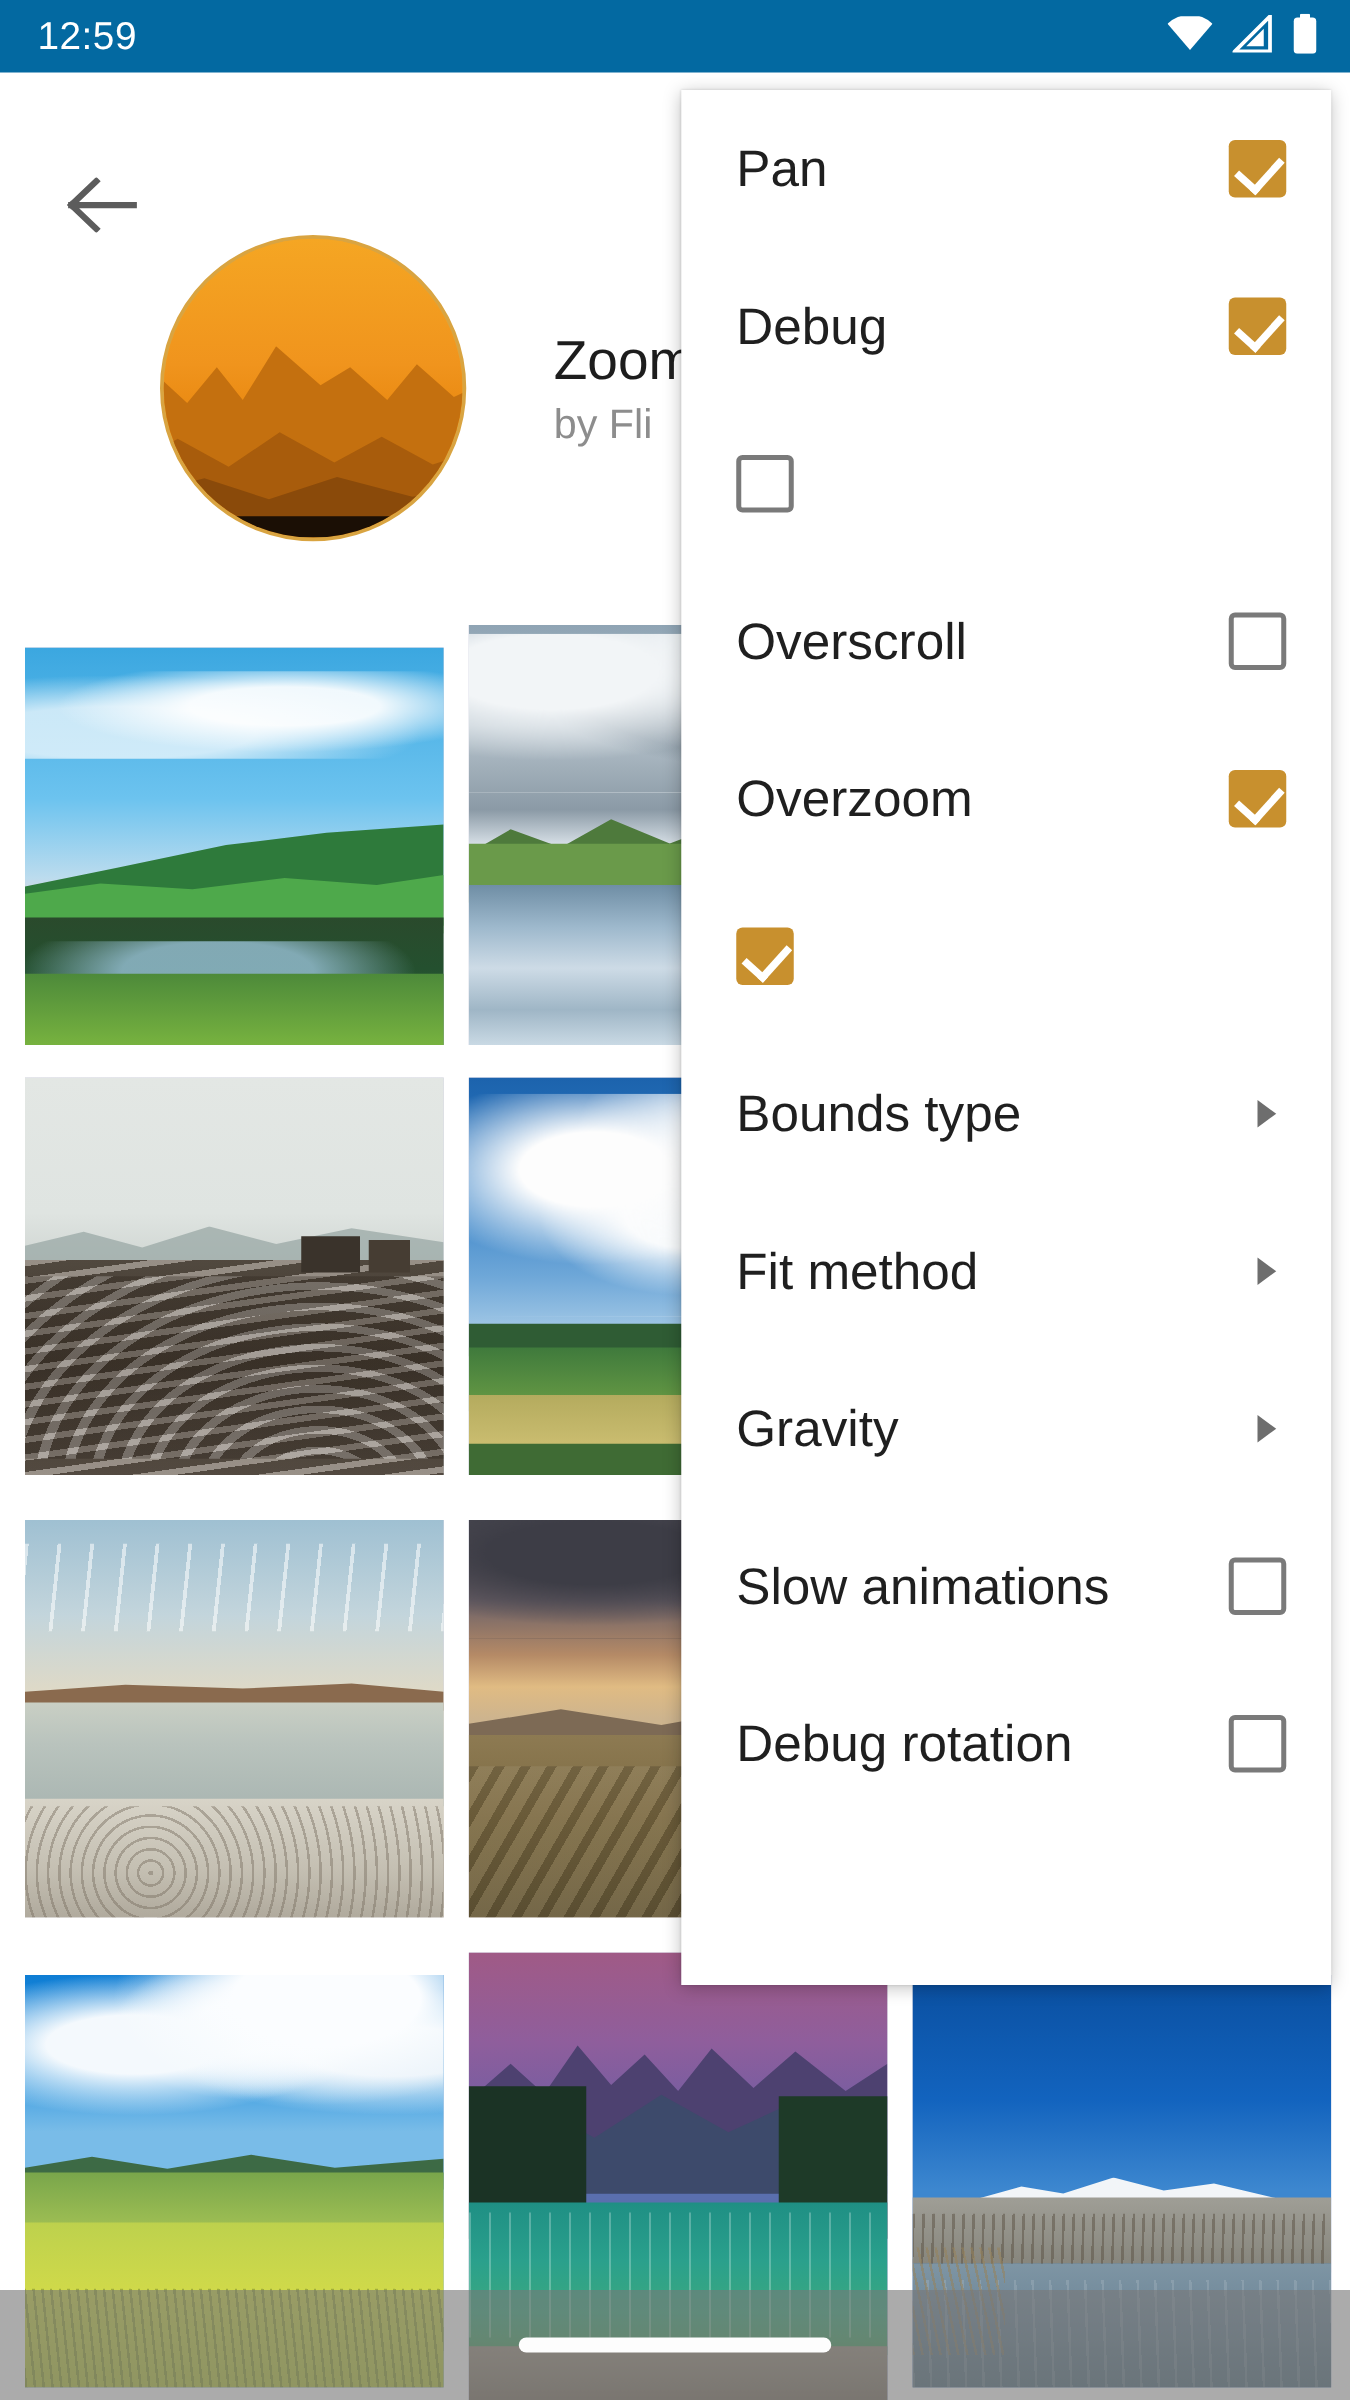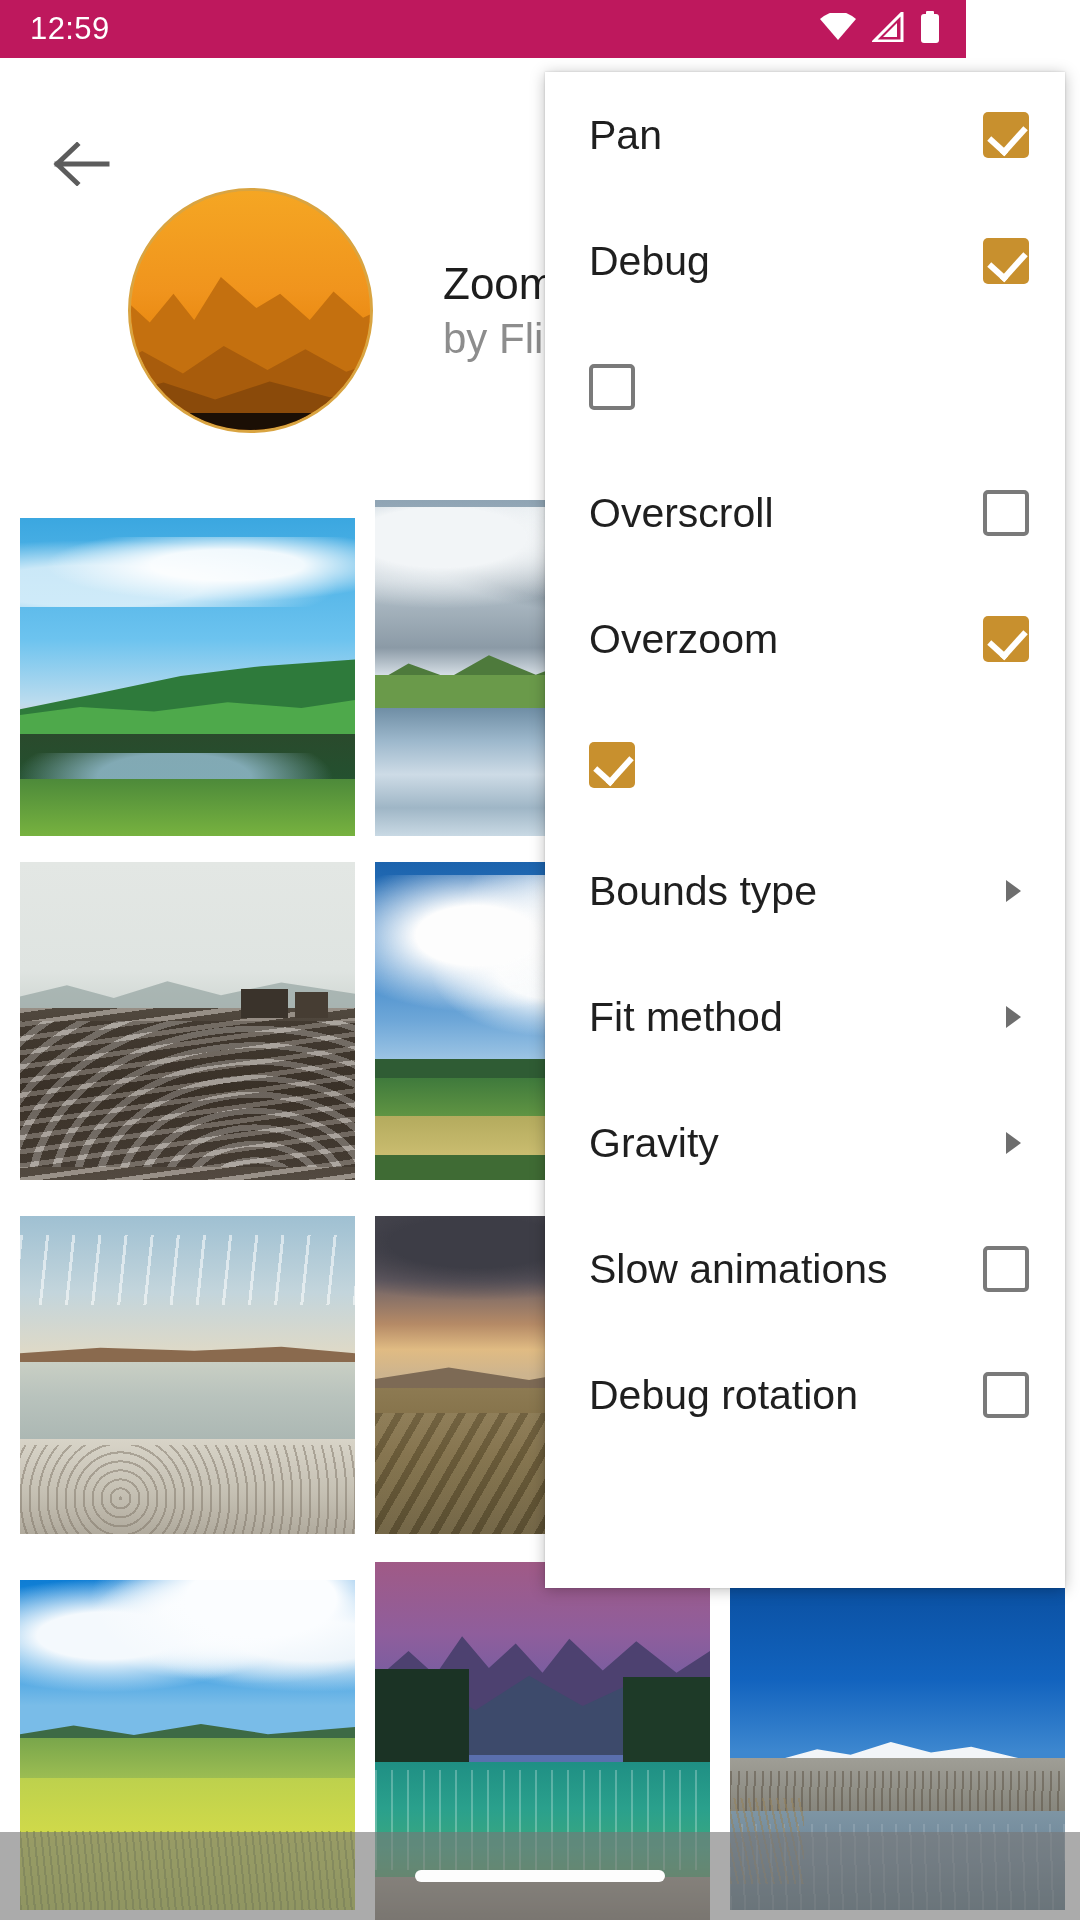--- a/index.html
+++ b/index.html
@@ -5,22 +5,22 @@
   * { margin:0; padding:0; box-sizing:border-box; }
   html, body {
     width:1080px; height:1920px;
     font-family:"Liberation Sans", sans-serif;
     background:#ffffff; overflow:hidden;
   }
   #screen { position:relative; width:1080px; height:1920px; background:#fff; overflow:hidden; }
 
   
   #status-bar {
-    position:absolute; left:0; top:0; width:966px; height:58px;
-    background:#be185d; display:flex; align-items:center;
+    position:absolute; left:0; top:0; width:1080px; height:58px;
+    background:#0369a1; display:flex; align-items:center;
     justify-content:space-between; padding:0 26px 0 30px; z-index:40;
   }
   #clock { color:#fff; font-size:31px; letter-spacing:0.4px; }
   #status-icons { display:flex; align-items:center; gap:16px; }
 
   
   #app-header { position:absolute; left:0; top:58px; width:1080px; height:430px; background:#fff; z-index:5; }
   #back-button {
     position:absolute; left:42px; top:68px; width:80px; height:80px;
     display:flex; align-items:center; justify-content:center; cursor:pointer;
@@ -34,21 +34,21 @@
   #avatar .sky { position:absolute; inset:0; background:linear-gradient(180deg,#f5a623 0%,#f0941d 42%,#e8870f 62%,#c9700d 100%); }
   #avatar .m1 { position:absolute; left:-12%; bottom:18%; width:124%; height:50%;
     background:#c4700f; clip-path:polygon(0% 100%,0% 52%,9% 30%,16% 46%,24% 22%,31% 44%,40% 8%,52% 34%,60% 22%,70% 44%,78% 20%,88% 42%,100% 28%,100% 100%); }
   #avatar .m2 { position:absolute; left:-10%; bottom:10%; width:122%; height:36%;
     background:#a85c0c; clip-path:polygon(0% 100%,0% 60%,12% 36%,26% 62%,40% 30%,55% 58%,68% 34%,82% 60%,100% 40%,100% 100%); }
   #avatar .m3 { position:absolute; left:-8%; bottom:4%; width:120%; height:22%;
     background:#8a4a0a; clip-path:polygon(0% 100%,0% 54%,18% 28%,36% 60%,55% 26%,76% 56%,100% 36%,100% 100%); }
   #avatar .ground { position:absolute; left:0; right:0; bottom:0; height:7%; background:#1b0f05; }
   #profile-text { margin-left:70px; display:flex; flex-direction:column; gap:6px; }
   #profile-title { font-size:44px; color:#1d1d1d; white-space:nowrap; }
-  #profile-subtitle { font-size:42px; color:#8d8d8d; white-space:nowrap; }
+  #profile-subtitle { font-size:33px; color:#8d8d8d; white-space:nowrap; }
 
   
   #photo-grid { position:absolute; left:0; top:500px; width:1080px; height:1420px; z-index:2; }
   .cell { position:absolute; overflow:hidden; background:#ccd; }
   .cell .ph { position:absolute; inset:0; }
 
   
   #nav-bar {
     position:absolute; left:0; bottom:0; width:1080px; height:88px;
     background:rgba(120,120,120,0.62); z-index:30;

